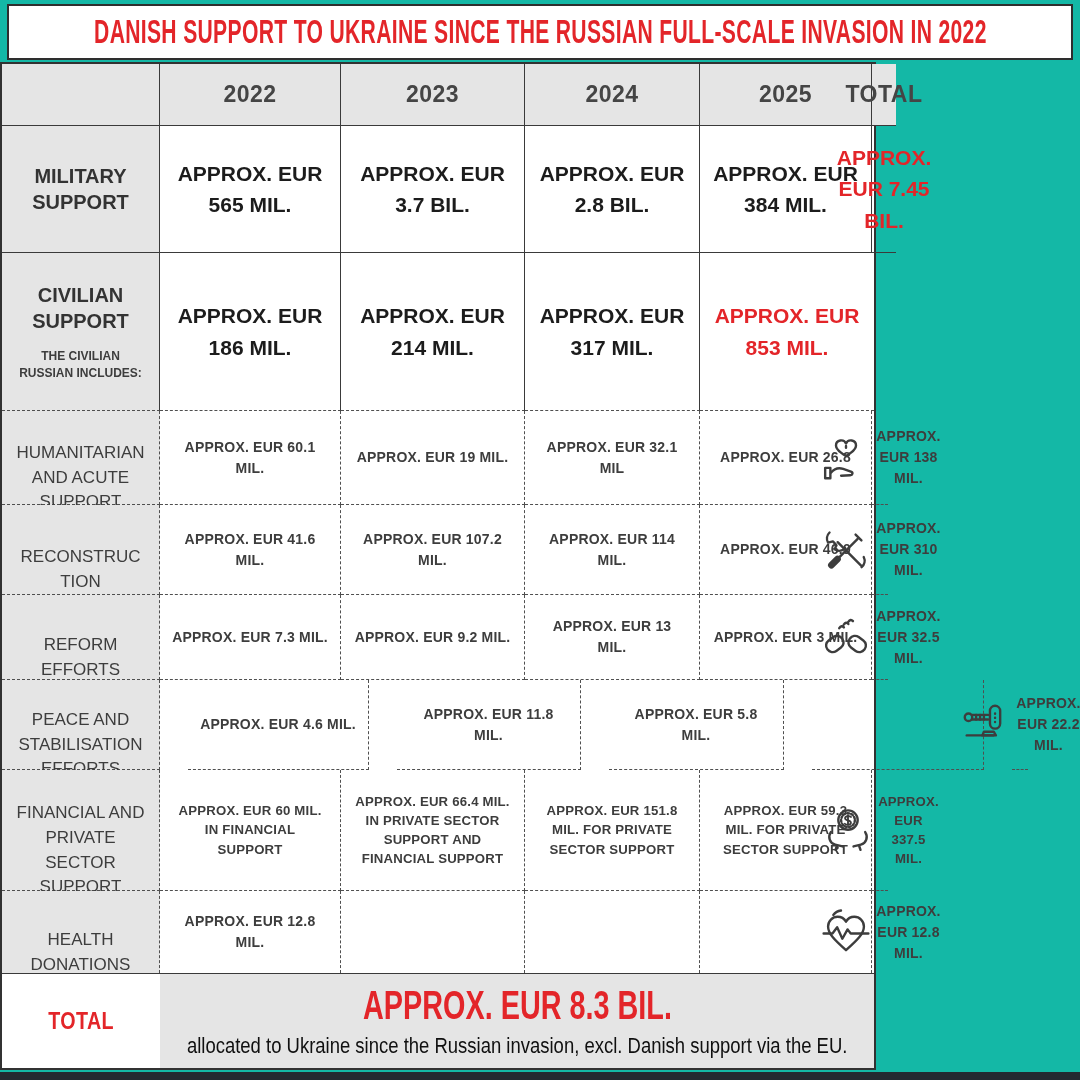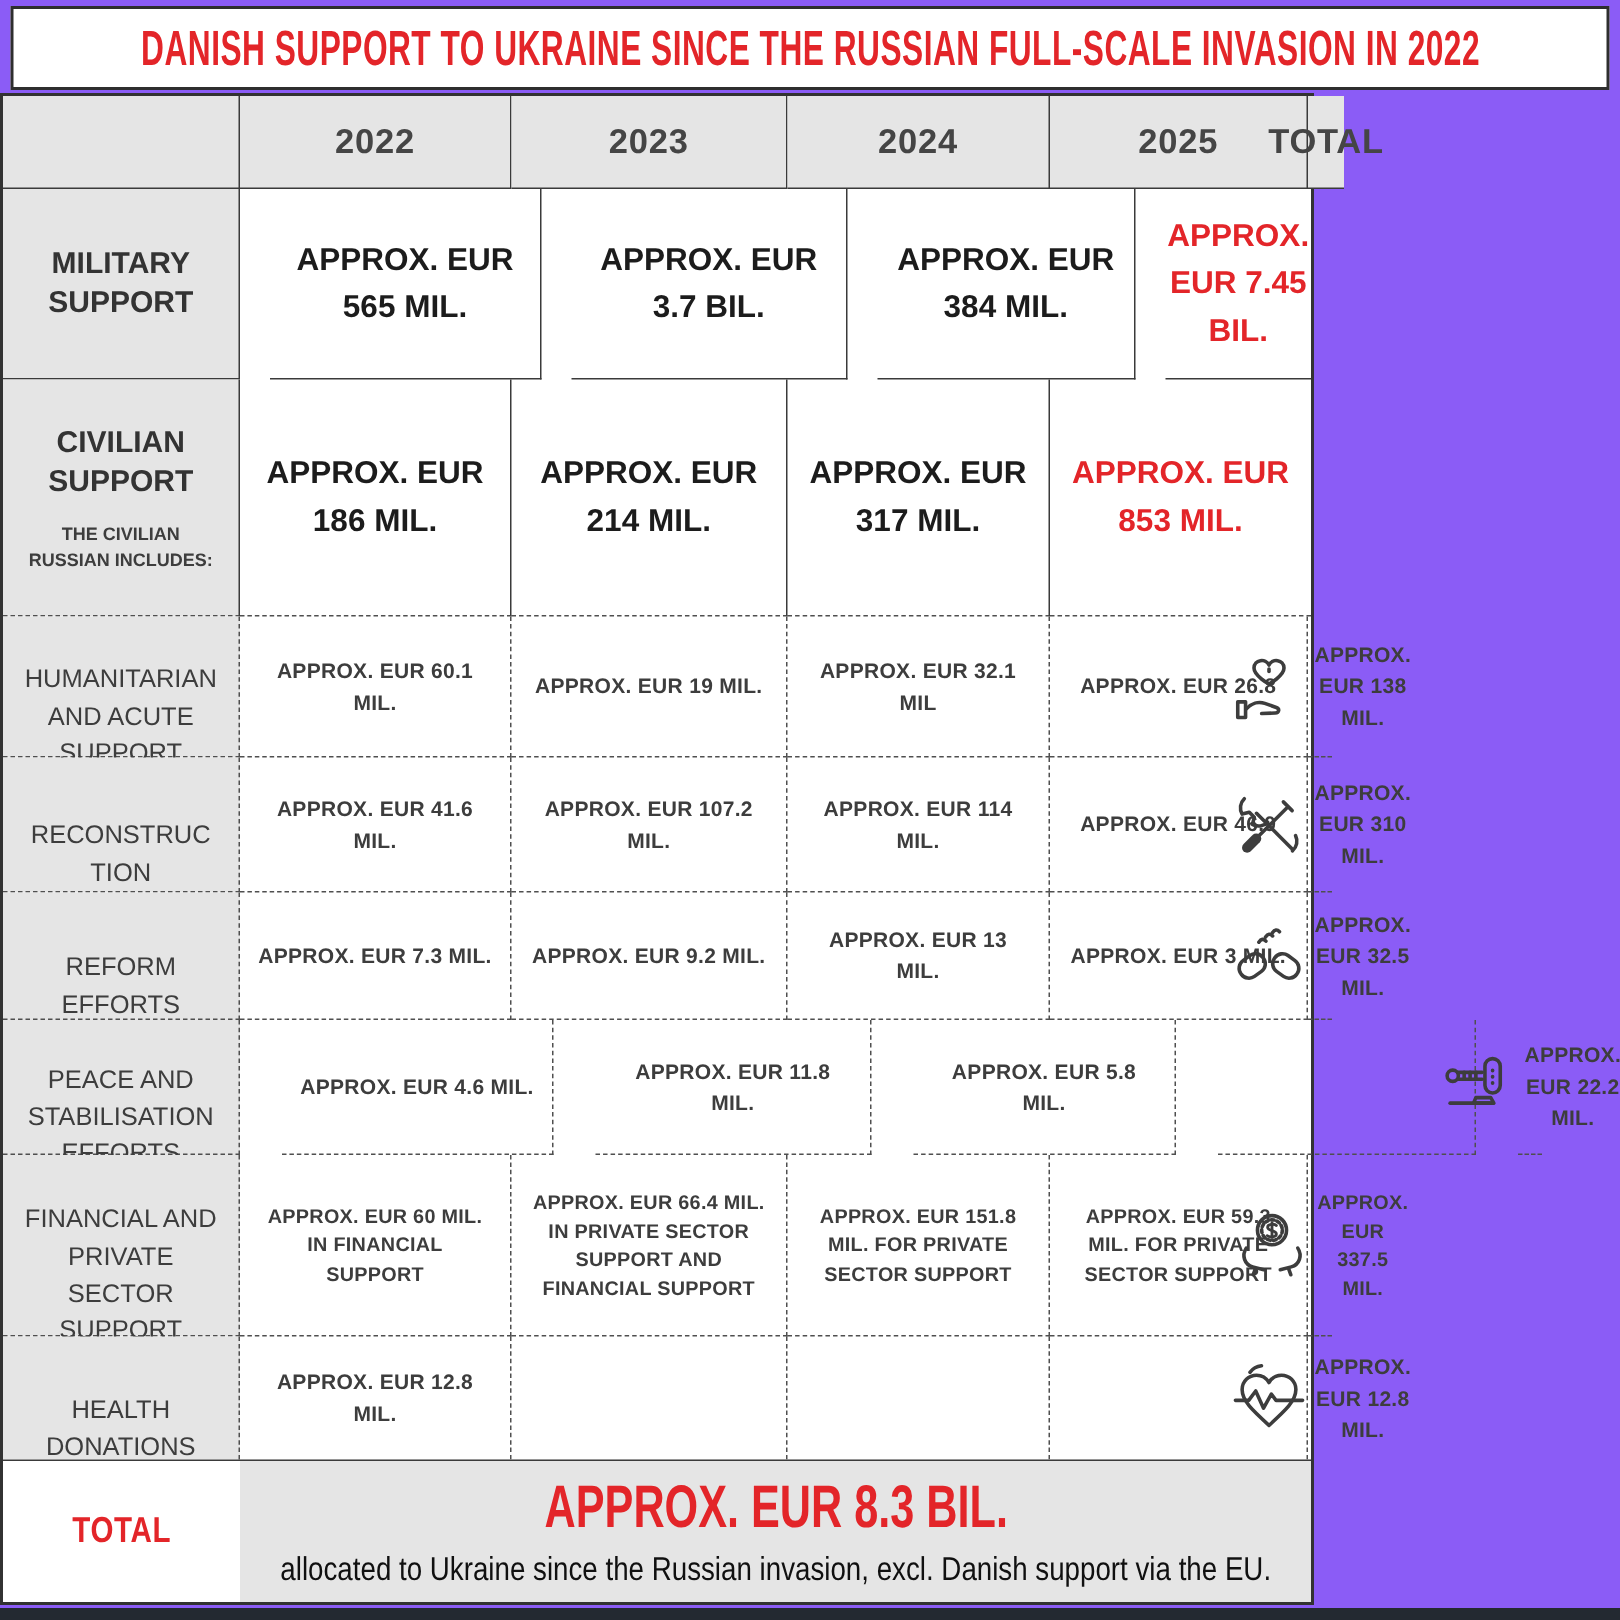--- a/index.html
+++ b/index.html
@@ -1,16 +1,16 @@
 <!DOCTYPE html>
 <html><head>
 <meta charset="utf-8">
 <style>
   html,body{margin:0;padding:0;background:#fff;}
-  .page{width:1080px;height:1080px;background:#8b5cf6;font-family:"Liberation Sans",sans-serif;
+  .page{width:1080px;height:1080px;background:#14b8a6;font-family:"Liberation Sans",sans-serif;
         display:flex;flex-direction:column;overflow:hidden;}
   
   .title-box{margin:4px 7px 2px 7px;height:52px;border:2px solid #2e2e2e;background:#fff;
              display:flex;align-items:center;justify-content:center;overflow:hidden;}
   .title-text{font-size:33px;font-weight:800;color:#e32529;white-space:nowrap;display:inline-block;
               transform:scaleX(0.64);letter-spacing:.5px;}
   
   .tbl{width:876px;box-sizing:border-box;border:2px solid #323232;background:#fff;}
   .row{display:flex;width:100%;}
   .cell{box-sizing:border-box;display:flex;flex-direction:column;align-items:center;justify-content:center;
@@ -22,21 +22,21 @@
   .rs > .cell{border-right:1.5px solid #3a3a3a;border-bottom:1.5px solid #3a3a3a;}
   .rs > .cell:last-child{border-right:none;}
   .rc > .cell{border-right:1.5px solid #3a3a3a;border-bottom:1.5px dashed #4f4f4f;}
   .rc > .cell:last-child{border-right:none;}
   .rd > .cell{border-right:1.5px dashed #4f4f4f;border-bottom:1.5px dashed #4f4f4f;}
   .rd > .cell:last-child{border-right:none;}
   .rh > .cell{border-right:1.5px dashed #4f4f4f;border-bottom:none;}
   .rh > .cell:last-child{border-right:none;}
   .rt > .cell{border:none;border-top:1.5px solid #3a3a3a;}
   
-  .hrw{height:62px;}.mil{height:127px;gap:20px;}.civ{height:158px;}.hum{height:94px;}.rec{height:90px;}
+  .hrw{height:62px;}.mil{height:127px;}.civ{height:158px;}.hum{height:94px;}.rec{height:90px;}
   .ref{height:85px;}.pea{height:90px;gap:28px;}.fin{height:121px;}.hea{height:82px;}.tot{height:95px;}
   
   .year{font-size:23px;font-weight:800;color:#454545;letter-spacing:.5px;}
   .main-label{font-size:20px;font-weight:800;color:#333;line-height:1.3;}
   .sub-note{font-size:12px;font-weight:800;color:#3d3d3d;margin-top:14px;line-height:1.4;}
   .main-val{font-size:21px;font-weight:800;color:#1c1c1c;line-height:1.5;}
   .red{color:#e32529 !important;}
   .sub-label{font-size:17px;font-weight:400;color:#3d3d3d;line-height:1.45;margin-top:41px;}
   .brk{max-width:120px;overflow-wrap:anywhere;}
   .sub-val{font-size:14px;font-weight:800;color:#3d3d3d;line-height:1.5;letter-spacing:.2px;}
@@ -85,20 +85,23 @@
     <div class="row rs mil">
       <div class="cell c0 gray">
           <span class="main-label">MILITARY SUPPORT</span>
         </div>
       <div class="cell c1">
           <span class="main-val">APPROX. EUR 565 MIL.</span>
         </div>
       <div class="cell c2">
           <span class="main-val">APPROX. EUR 3.7 BIL.</span>
         </div>
+      <div class="cell c3">
+          <span class="main-val">APPROX. EUR 2.8 BIL.</span>
+        </div>
       <div class="cell c4">
           <span class="main-val">APPROX. EUR 384 MIL.</span>
         </div>
       <div class="cell c5">
           <span class="main-val red">APPROX. EUR 7.45 BIL.</span>
         </div>
     </div>
 
     <div class="row rc civ">
       <div class="cell c0 gray">

